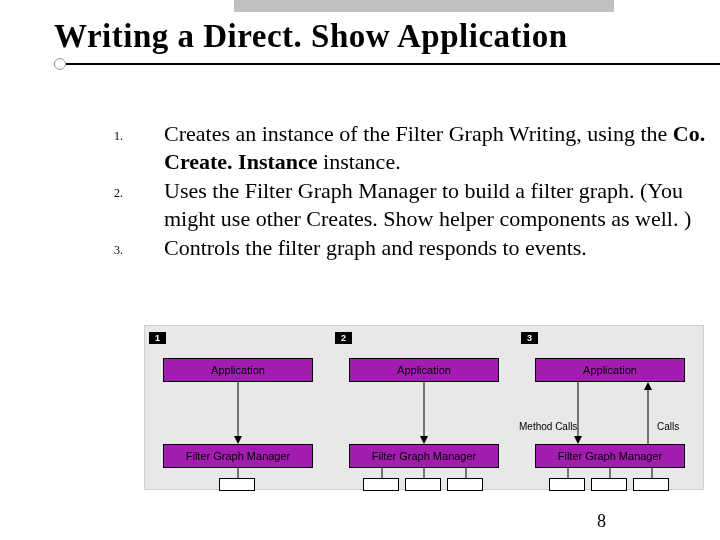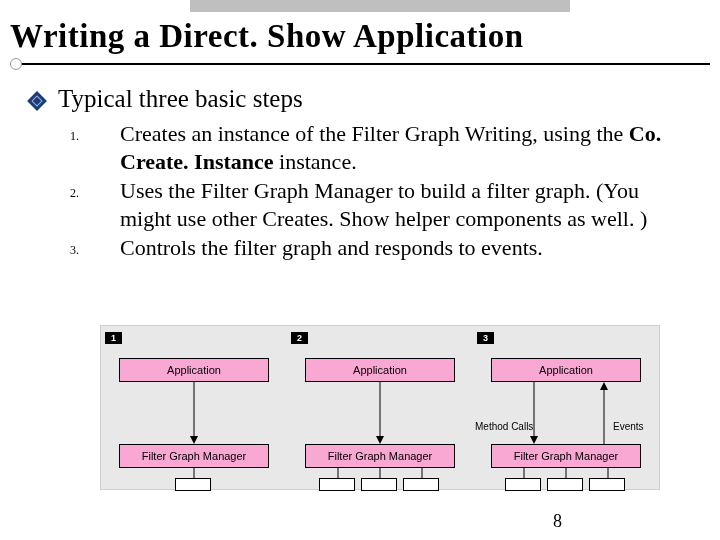--- a/index.html
+++ b/index.html
@@ -1,58 +1,54 @@
 <!DOCTYPE html>
 <html><head>
 <meta charset="utf-8">
 <style>
   * { box-sizing: border-box; margin: 0; padding: 0; }
   html, body { width: 720px; height: 540px; font-family: "Times New Roman", Times, serif; background: #fff; color: #000; overflow: hidden; }
-  .slide { position: relative; width: 580px; height: 540px; padding: 0; }
+  .slide { position: relative; width: 580px; height: 540px; padding: 0; margin-left: 44px; }
   .topbar { position: absolute; top: 0; left: 190px; width: 380px; height: 12px; background: #bfbfbf; }
   .title { position: absolute; top: 18px; left: 10px; font-size: 33px; font-weight: bold; letter-spacing: 0.5px; }
   .title-underline { position: absolute; top: 63px; left: 10px; width: 700px; height: 2px; background: #000; }
   .circle-accent { position: absolute; top: 58px; left: 10px; width: 12px; height: 12px; border: 1px solid #999; border-radius: 50%; background: #fff; }
   .bullet-row { position: absolute; top: 85px; left: 30px; display: flex; align-items: center; }
   .diamond { width: 14px; height: 14px; background: #1a3c7a; transform: rotate(45deg); margin-right: 14px; margin-top: 4px; flex-shrink: 0; position: relative; }
   .diamond::after { content: ""; position: absolute; inset: 3px; border: 1px solid #9ab0d6; }
   .bullet-text { font-size: 25px; }
   .list { position: absolute; top: 120px; left: 70px; width: 610px; font-size: 22px; line-height: 1.25; }
   .li { display: flex; margin-bottom: 2px; }
   .li-num { width: 50px; flex-shrink: 0; font-size: 12px; padding-top: 9px; }
   .li-text { flex: 1; }
   .bold { font-weight: bold; }
   .diagram { position: absolute; top: 325px; left: 100px; width: 560px; height: 165px; background: #e8e8e8; border: 1px solid #cfcfcf; }
   .col { position: absolute; top: 0; width: 186px; height: 165px; }
   .col1 { left: 0; }
   .col2 { left: 186px; }
   .col3 { left: 372px; width: 188px; }
   .tag { position: absolute; top: 6px; left: 4px; background: #000; color: #fff; font-size: 9px; font-family: Arial, sans-serif; font-weight: bold; padding: 1px 6px; }
-  .box { position: absolute; left: 18px; width: 150px; height: 24px; background: #f9a8d4; border: 1px solid #000; font-size: 11px; font-family: Arial, sans-serif; display: flex; align-items: center; justify-content: center; }
+  .box { position: absolute; left: 18px; width: 150px; height: 24px; background: #a21caf; border: 1px solid #000; font-size: 11px; font-family: Arial, sans-serif; display: flex; align-items: center; justify-content: center; }
   .app { top: 32px; }
   .fgm { top: 118px; }
   .bottombox { position: absolute; top: 152px; background: #fff; border: 1px solid #000; height: 13px; }
   .bb { width: 36px; }
   .label { position: absolute; font-size: 10px; font-family: Arial, sans-serif; }
   .pagenum { position: absolute; bottom: 8px; right: 18px; font-size: 18px; }
   svg.arrow { position: absolute; overflow: visible; }
 </style>
 </head>
 <body>
 
 <div class="slide">
   <div class="topbar"></div>
   <div class="title">Writing a Direct. Show Application</div>
   <div class="title-underline"></div>
   <div class="circle-accent"></div>
 
-  <div class="bullet-row">
-    <div class="diamond"></div>
-    <div class="bullet-text">Typical three basic steps</div>
-  </div>
 
   <div class="list">
     <div class="li">
       <div class="li-num">1.</div>
       <div class="li-text"><span>Creates an instance of the Filter Graph Writing, using the </span><span class="bold">Co. Create. Instance</span><span> instance.</span></div>
     </div>
     <div class="li">
       <div class="li-num">2.</div>
       <div class="li-text">Uses the Filter Graph Manager to build a filter graph. (You might use other Creates. Show helper components as well. )</div>
     </div>
@@ -105,21 +101,21 @@
       <div class="box app">Application</div>
       <svg class="arrow" style="left:60px; top:56px;" width="2" height="62">
         <line x1="1" y1="0" x2="1" y2="56" stroke="#000" stroke-width="1"></line>
         <polygon points="-3,54 5,54 1,62" fill="#000"></polygon>
       </svg>
       <svg class="arrow" style="left:130px; top:56px;" width="2" height="62">
         <polygon points="-3,8 5,8 1,0" fill="#000"></polygon>
         <line x1="1" y1="6" x2="1" y2="62" stroke="#000" stroke-width="1"></line>
       </svg>
       <div class="label" style="left:2px; top:95px;">Method Calls</div>
-      <div class="label" style="left:140px; top:95px;">Events</div>
+      <div class="label" style="left:140px; top:95px;">Calls</div>
       <div class="box fgm">Filter Graph Manager</div>
       <svg class="arrow" style="left:50px; top:142px;" width="2" height="10">
           <line x1="1" y1="0" x2="1" y2="10" stroke="#000"></line>
         </svg>
       <svg class="arrow" style="left:92px; top:142px;" width="2" height="10">
           <line x1="1" y1="0" x2="1" y2="10" stroke="#000"></line>
         </svg>
       <svg class="arrow" style="left:134px; top:142px;" width="2" height="10">
           <line x1="1" y1="0" x2="1" y2="10" stroke="#000"></line>
         </svg>

